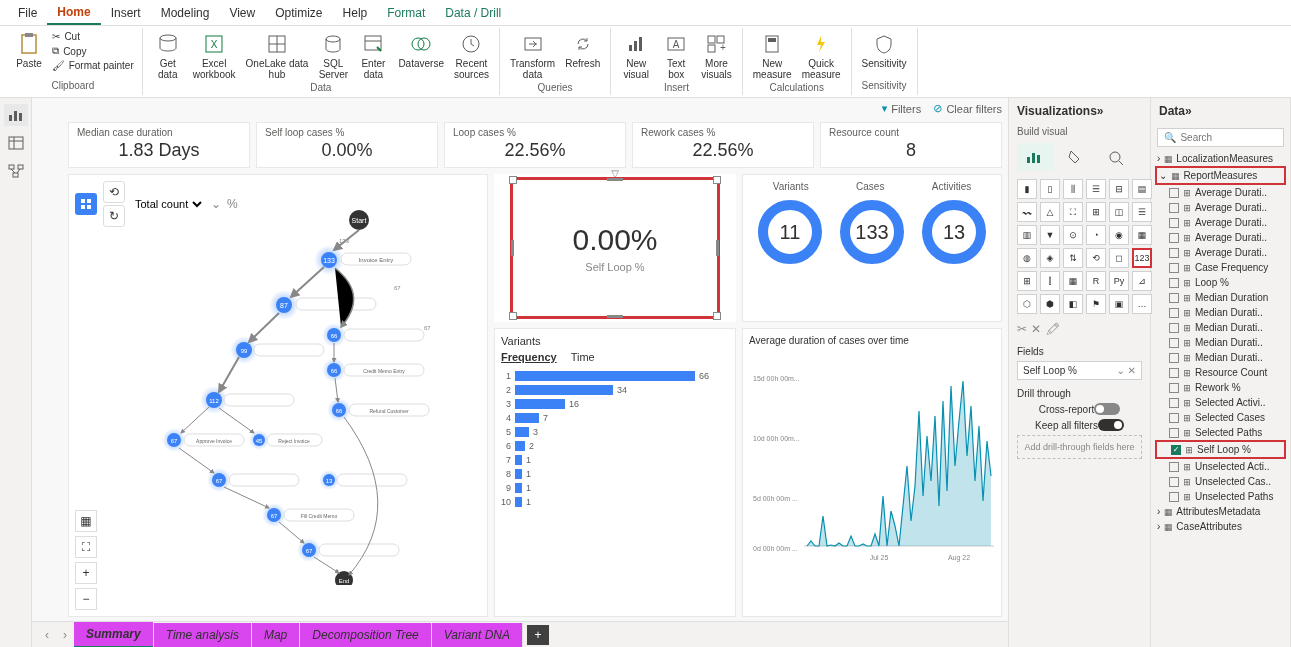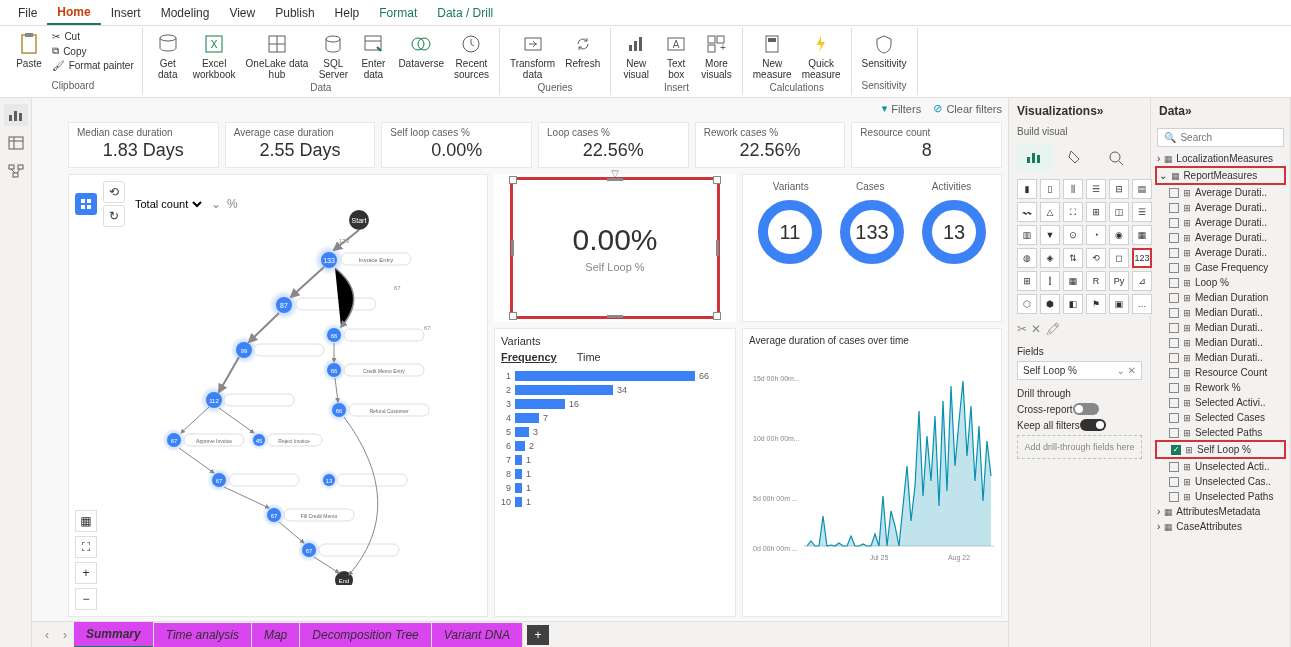--- a/index.html
+++ b/index.html
@@ -48,21 +48,21 @@
   .donut { width: 64px; height: 64px; border-radius: 50%; border: 10px solid #3b82f6; display: flex; align-items: center; justify-content: center; font-size: 20px; font-weight: 400; margin: 0 auto; }
   
   .process-toolbar { display: flex; gap: 6px; align-items: center; margin-bottom: 6px; }
   .process-toolbar .pbtn { width: 22px; height: 22px; display: flex; align-items: center; justify-content: center; cursor: pointer; border-radius: 3px; }
   .process-toolbar .pbtn.blue { background: #3b82f6; color: #fff; }
   .process-toolbar select { border: none; font-size: 11px; background: transparent; cursor: pointer; }
   .process-controls { position: absolute; left: 6px; bottom: 6px; display: flex; flex-direction: column; gap: 4px; }
   .process-controls .cbtn { width: 22px; height: 22px; border: 1px solid #ddd; display: flex; align-items: center; justify-content: center; cursor: pointer; font-size: 12px; background: #fff; }
   .process-svg { position: absolute; top: 30px; left: 50px; right: 6px; bottom: 6px; }
   
-  .variants-tabs { display: flex; gap: 20px; font-size: 11px; margin: 4px 0 6px 0; }
+  .variants-tabs { display: flex; gap: 14px; font-size: 11px; margin: 4px 0 6px 0; }
   .variants-tabs .tab { cursor: pointer; padding-bottom: 2px; }
   .variants-tabs .tab.active { text-decoration: underline; font-weight: 600; }
   .bar-row { display: flex; align-items: center; gap: 4px; margin-bottom: 4px; font-size: 9px; }
   .bar-row .num { width: 10px; text-align: right; color: #605e5c; }
   .bar-row .bar { height: 10px; background: #3b82f6; }
   .bar-row .val { color: #605e5c; }
   
   .tabs-bottom { position: absolute; bottom: 0; left: 0; right: 0; height: 26px; background: #f3f2f1; border-top: 1px solid #e1dfdd; display: flex; align-items: center; padding: 0 6px; gap: 0; }
   .tabs-bottom .nav { width: 18px; text-align: center; cursor: pointer; color: #888; }
   .tabs-bottom .tab { padding: 5px 12px; font-size: 12px; cursor: pointer; border-right: 1px solid #e1dfdd; background: #d946ef; font-style: italic; }
@@ -77,21 +77,21 @@
   .pane-sub { font-size: 10px; padding: 2px 8px; color: #605e5c; }
   .viz-modes { display: flex; gap: 4px; padding: 4px 8px; }
   .viz-mode-btn { width: 36px; height: 28px; display: flex; align-items: center; justify-content: center; cursor: pointer; }
   .viz-mode-btn.active { background: #e8f4f0; }
   .viz-gallery { display: grid; grid-template-columns: repeat(6, 20px); gap: 3px; padding: 4px 8px; }
   .viz-icon { width: 20px; height: 20px; border: 1px solid #d0d0d0; display: flex; align-items: center; justify-content: center; cursor: pointer; font-size: 9px; background: #fff; }
   .viz-icon.highlight { border: 2px solid #d13438; }
   .viz-tools { display: flex; gap: 4px; padding: 4px 8px; }
   .section-label { font-size: 10px; padding: 6px 8px 2px; color: #323130; }
   .field-well { margin: 2px 8px; border: 1px solid #d0d0d0; padding: 3px 5px; font-size: 10px; display: flex; justify-content: space-between; align-items: center; background: #fff; }
-  .toggle-row { display: flex; justify-content: flex-start; align-items: center; padding: 2px 8px; font-size: 10px; }
+  .toggle-row { display: flex; justify-content: center; align-items: center; padding: 2px 8px; font-size: 10px; }
   .toggle { width: 26px; height: 12px; border-radius: 6px; background: #888; position: relative; cursor: pointer; }
   .toggle.on { background: #323130; }
   .toggle .knob { width: 8px; height: 8px; border-radius: 50%; background: #fff; position: absolute; top: 2px; }
   .toggle .knob { left: 2px; }
   .toggle.on .knob { left: 16px; }
   .drill-box { margin: 2px 8px; border: 1px dashed #c0c0c0; padding: 6px; font-size: 9px; color: #888; text-align: center; }
   
   .search-box { margin: 4px 6px; border: 1px solid #d0d0d0; padding: 3px 6px; font-size: 10px; display: flex; align-items: center; gap: 4px; background: #fff; }
   .search-box input { border: none; outline: none; width: 100%; font-size: 10px; }
   .data-tree { font-size: 10px; padding: 0 4px; overflow-y: auto; flex: 1; }
@@ -108,21 +108,21 @@
 </style>
 </head>
 <body>
 
 <div class="menubar">
   <div class="item">File</div>
   <div class="item active">Home</div>
   <div class="item">Insert</div>
   <div class="item">Modeling</div>
   <div class="item">View</div>
-  <div class="item">Publish</div>
+  <div class="item">Optimize</div>
   <div class="item">Help</div>
   <div class="item teal">Format</div>
   <div class="item teal">Data / Drill</div>
 </div>
 
 <div class="ribbon">
   <div class="ribbon-group">
     <div class="ribbon-group-row">
       <div class="ribbon-btn">
         <span class="icon">
@@ -370,24 +370,20 @@
       <div class="fbtn">
           <span style="color:#0891b2">⊘</span>
           <span>Clear filters</span>
         </div>
     </div>
 
     <div class="cards-row">
       <div class="card">
           <div class="card-title">Median case duration</div>
           <div class="card-value">1.83 Days</div>
-        </div>
-      <div class="card">
-          <div class="card-title">Average case duration</div>
-          <div class="card-value">2.55 Days</div>
         </div>
       <div class="card">
           <div class="card-title">Self loop cases %</div>
           <div class="card-value">0.00%</div>
         </div>
       <div class="card">
           <div class="card-title">Loop cases %</div>
           <div class="card-value">22.56%</div>
         </div>
       <div class="card">

